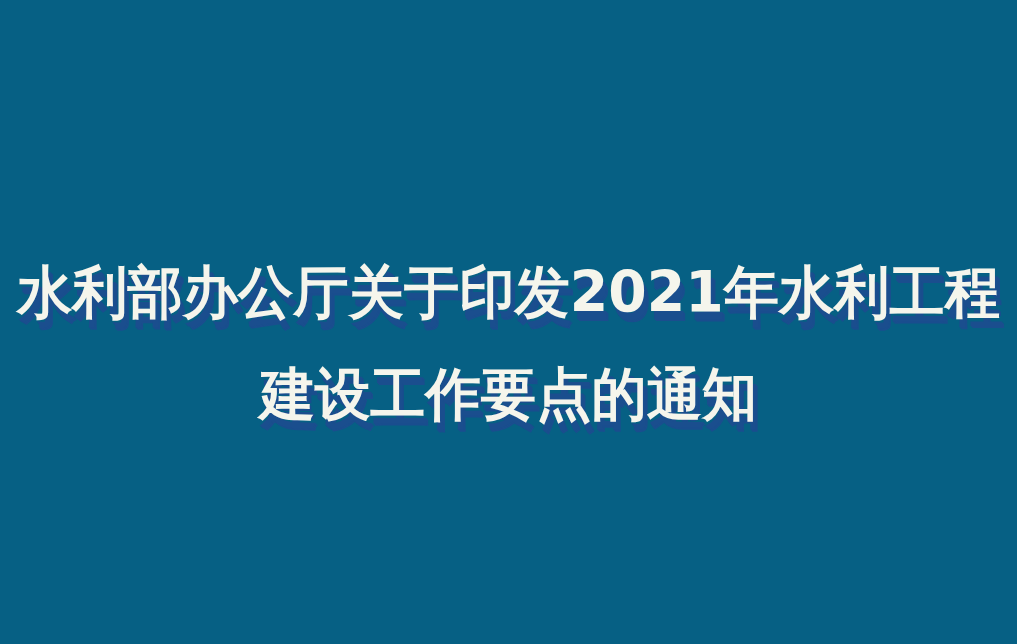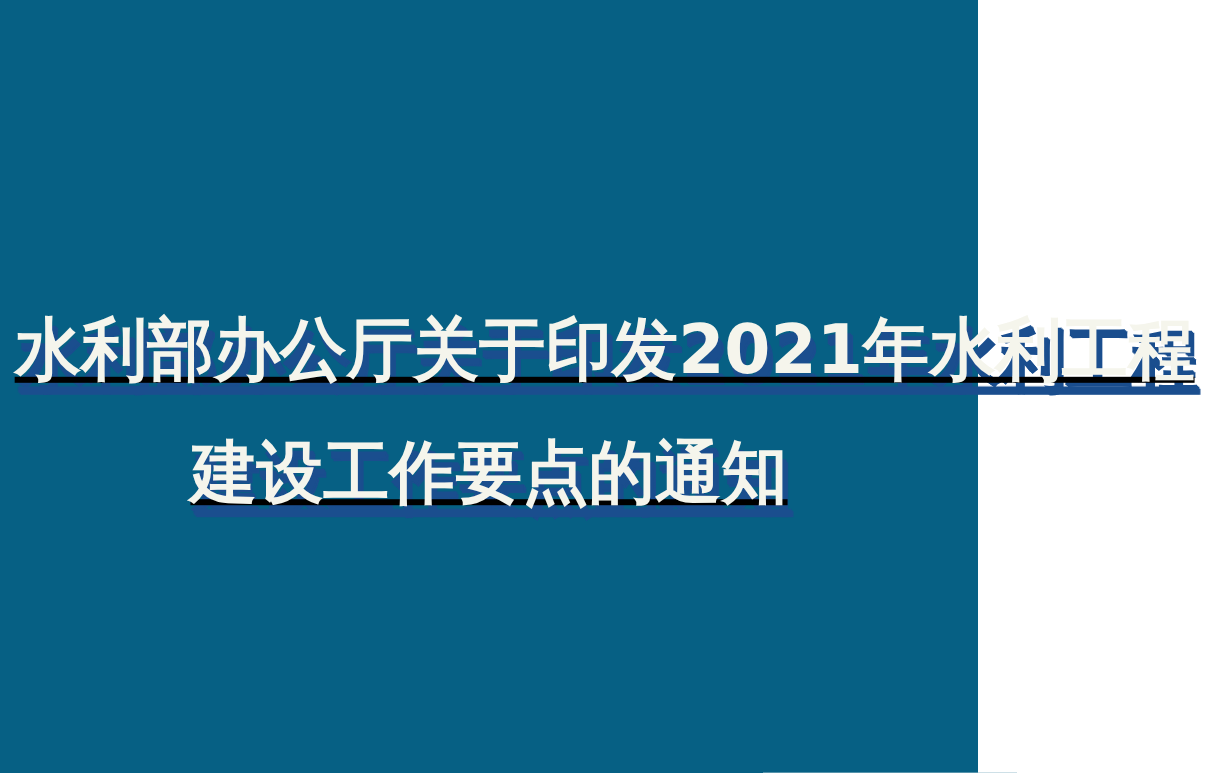--- a/index.html
+++ b/index.html
@@ -9,28 +9,27 @@
 
   body {
     width: 1017px;
     height: 644px;
     overflow: hidden;
     font-family: "DejaVu Sans", "Liberation Sans", sans-serif;
   }
 
   #title-card {
     position: relative;
-    width: 815px;
+    width: 1017px;
     height: 644px;
     box-sizing: border-box;
     display: flex;
     flex-direction: column;
     align-items: flex-start;
     justify-content: center;
-    text-decoration: underline;
   }
 
   #title-block {
     width: 100%;
     display: flex;
     flex-direction: column;
     align-items: center;
     justify-content: center;
     margin-top: 42px;
   }

